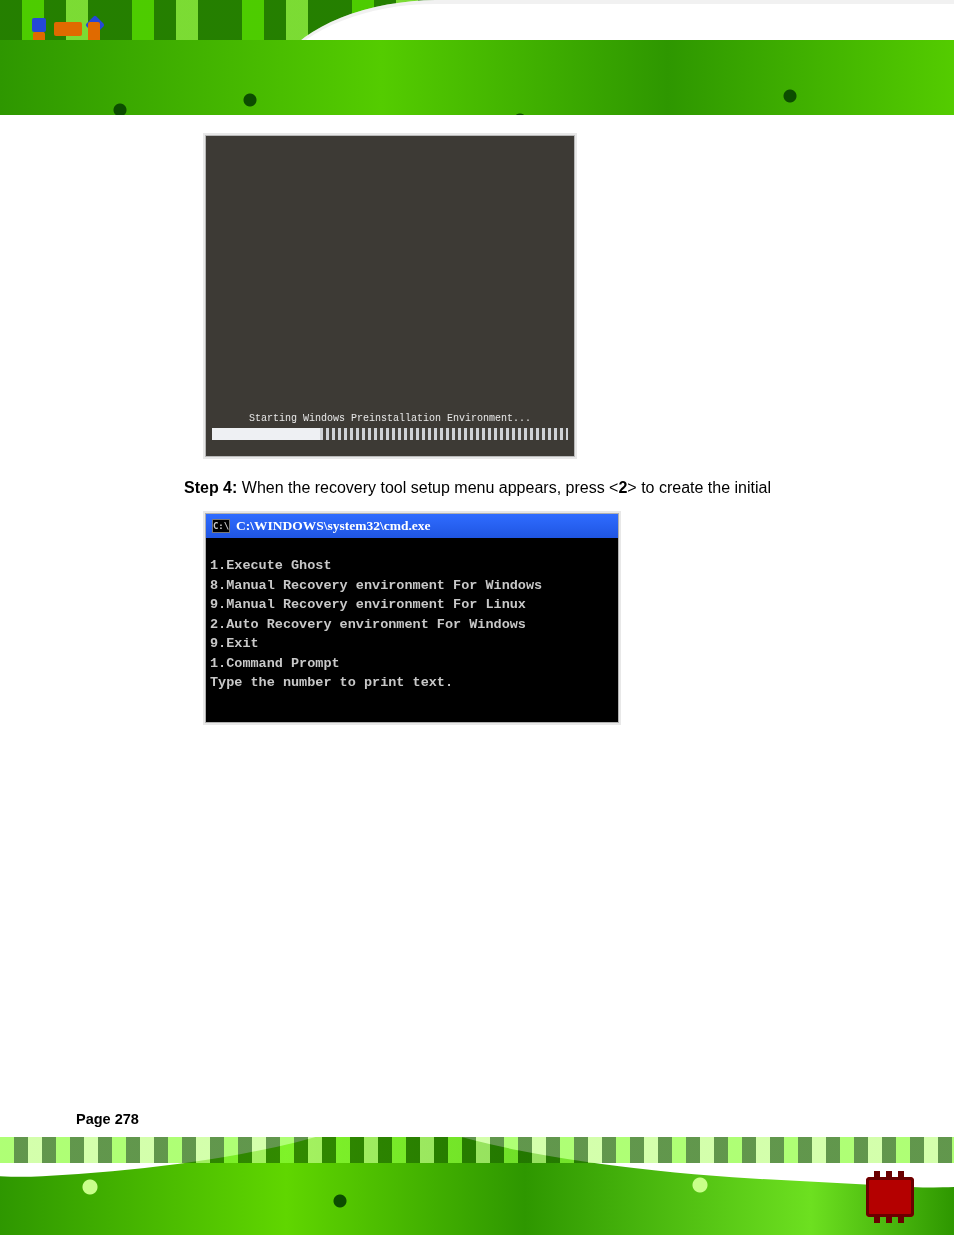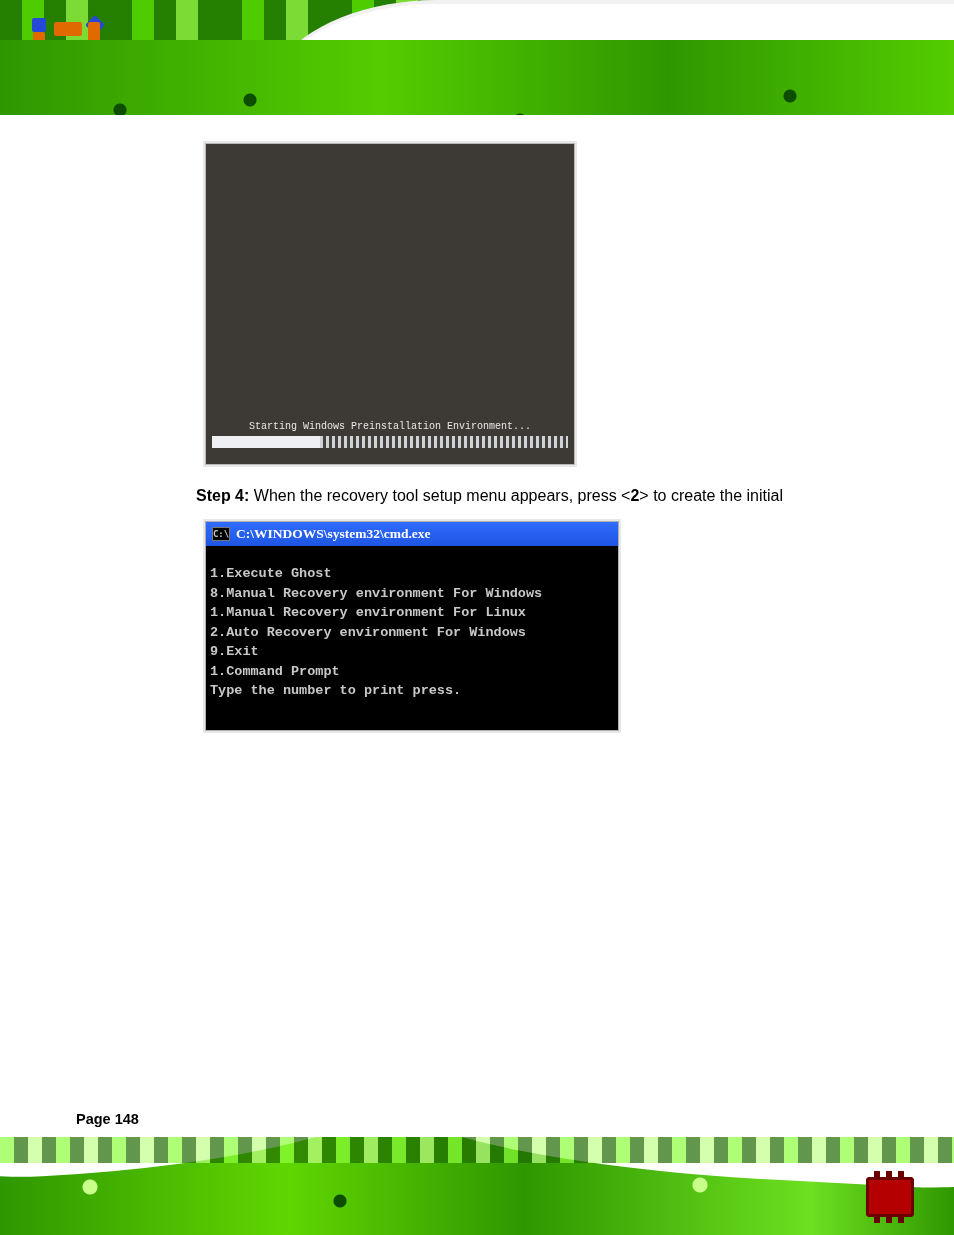--- a/index.html
+++ b/index.html
@@ -74,21 +74,21 @@
 
   .product-name {
     position:absolute; right:60px; top:66px;
     font-size:20px; font-weight:bold; color:#2f5ac4;
     font-family: Arial, Helvetica, sans-serif;
   }
 
   
   .content {
     position:absolute; left:0; top:115px; width:954px; bottom:135px;
-    padding: 28px 90px 0 180px;
+    padding: 20px 90px 0 180px;
   }
 
   
   .winpe-shot {
     position: relative;
     left: 25px;
     width: 370px; height: 322px;
     background: #3d3a35;
     border: 1px solid #b8b8b8;
     box-shadow: 0 0 0 2px #e8e8e8;
@@ -111,21 +111,21 @@
     margin-top: 16px;
     font-family: Arial, Helvetica, sans-serif;
     font-size: 15.5px;
     font-weight: bold;
     color:#2b55b8;
   }
   .fig-caption.pad-left { margin-left: 0; }
 
   .step-line {
     margin-top: 22px;
-    margin-left: 16px;
+    margin-left: 4px;
     font-size: 16px;
     color:#000;
   }
   .step-line .stepno { font-weight:bold; }
   .step-line .stepkey { font-weight:bold; }
 
   
   .cmd-shot {
     position: relative;
     margin-top: 16px;
@@ -242,28 +242,28 @@
     <span>When the recovery tool setup menu appears, press &lt;</span><span class="stepkey">2</span><span>&gt; to create the initial</span>
   </p>
 
   <div class="cmd-shot">
     <div class="cmd-title">
       <span class="cxicon">C:\</span>
       <span>C:\WINDOWS\system32\cmd.exe</span>
     </div>
     <div class="cmd-body"><span>1.Execute Ghost</span>
 <span>8.Manual Recovery environment For Windows</span>
-<span>1.Manual Recovery environment For Linux</span>
+<span>9.Manual Recovery environment For Linux</span>
 <span>2.Auto Recovery environment For Windows</span>
 <span>9.Exit</span>
 <span>1.Command Prompt</span>
-<span>Type the number to print press.</span></div>
+<span>Type the number to print text.</span></div>
   </div>
 
 </div>
 
-<div class="pagenum">Page 148</div>
+<div class="pagenum">Page 278</div>
 
 <div class="bottom-banner">
   <div class="bottom-swoosh"></div>
   <div class="bottom-swoosh2"></div>
   <div class="chiplet"></div>
 </div>
 
 </body></html>

